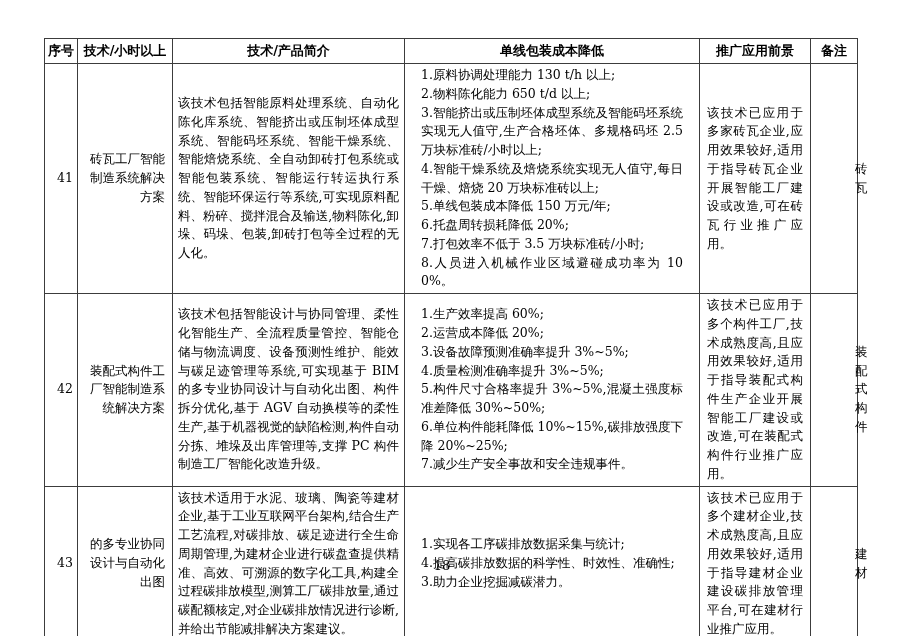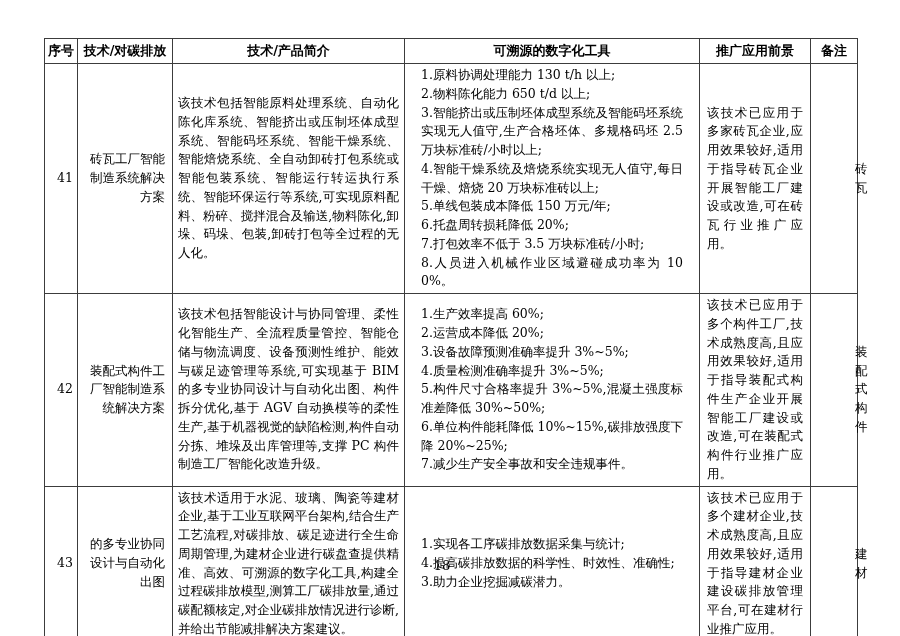--- a/index.html
+++ b/index.html
@@ -54,23 +54,23 @@
       <col class="w-no">
         <col class="w-name">
         <col class="w-intro">
       <col class="w-ind">
         <col class="w-pros">
         <col class="w-remark">
     </colgroup>
     <thead>
       <tr>
         <th>序号</th>
-        <th>技术/对碳排放</th>
+        <th>技术/小时以上</th>
         <th>技术/产品简介</th>
-        <th>可溯源的数字化工具</th>
+        <th>单线包装成本降低</th>
         <th>推广应用前景</th>
         <th>备注</th>
       </tr>
     </thead>
     <tbody>
       <tr class="r-41">
         <td class="c-no">41</td>
         <td class="c-name">砖瓦工厂智能制造系统解决方案</td>
         <td class="c-intro">该技术包括智能原料处理系统、自动化陈化库系统、智能挤出或压制坯体成型系统、智能码坯系统、智能干燥系统、智能焙烧系统、全自动卸砖打包系统或智能包装系统、智能运行转运执行系统、智能环保运行等系统,可实现原料配料、粉碎、搅拌混合及输送,物料陈化,卸垛、码垛、包装,卸砖打包等全过程的无人化。</td>
         <td class="c-ind">1.原料协调处理能力 130 t/h 以上;

